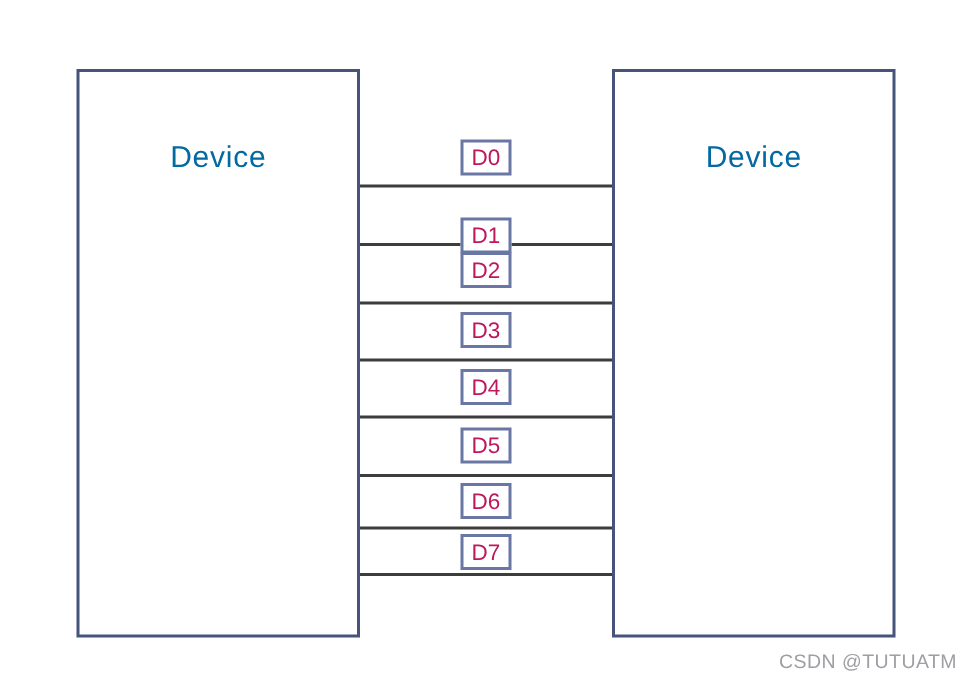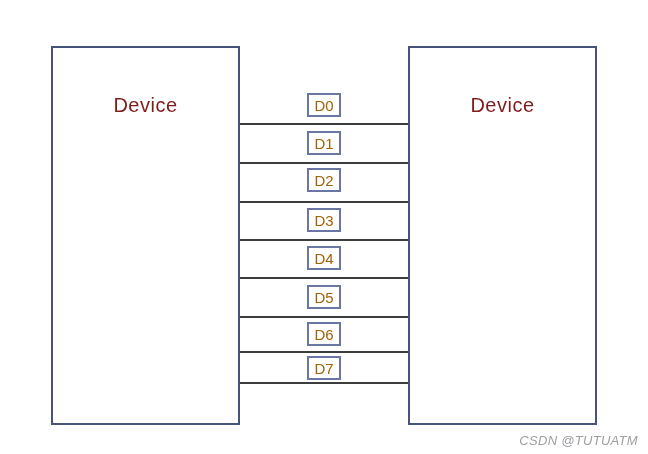--- a/index.html
+++ b/index.html
@@ -25,21 +25,21 @@
     background: #ffffff;
     text-align: center;
   }
   .device-box.left  { left: 51px; }
   .device-box.right { left: 408px; }
   .device-label {
     display: block;
     margin-top: 44px;
     font-size: 20px;
     line-height: 26px;
-    color: #7f1d1d;
+    color: #0369a1;
     letter-spacing: 0.5px;
   }
   .wire {
     position: absolute;
     left: 240px;
     width: 168px;
     height: 2px;
     background: #3d3d3d;
   }
   .pin-label {
@@ -47,31 +47,30 @@
     left: 307px;
     width: 34px;
     height: 24px;
     border: 2px solid #6a76a4;
     box-sizing: border-box;
     background: #ffffff;
     display: flex;
     align-items: center;
     justify-content: center;
     font-size: 15px;
-    color: #a16207;
+    color: #be185d;
     z-index: 2;
   }
   .watermark {
     position: absolute;
     top: 433px;
     right: 10px;
     font-size: 13px;
     color: #9e9ea3;
     letter-spacing: 0.3px;
-    font-style: italic;
   }
 </style>
 </head>
 <body>
 
 <div class="canvas">
 
   <div class="device-box left">
     <span class="device-label">Device</span>
   </div>
@@ -85,21 +84,21 @@
   <div class="wire" style="top:201px"></div>
   <div class="wire" style="top:239px"></div>
   <div class="wire" style="top:277px"></div>
   <div class="wire" style="top:316px"></div>
   <div class="wire" style="top:351px"></div>
   <div class="wire" style="top:382px"></div>
 
   <div class="pin-label" style="top:93px">
     <span>D0</span>
   </div>
-  <div class="pin-label" style="top:131px">
+  <div class="pin-label" style="top:145px">
     <span>D1</span>
   </div>
   <div class="pin-label" style="top:168px">
     <span>D2</span>
   </div>
   <div class="pin-label" style="top:208px">
     <span>D3</span>
   </div>
   <div class="pin-label" style="top:246px">
     <span>D4</span>

